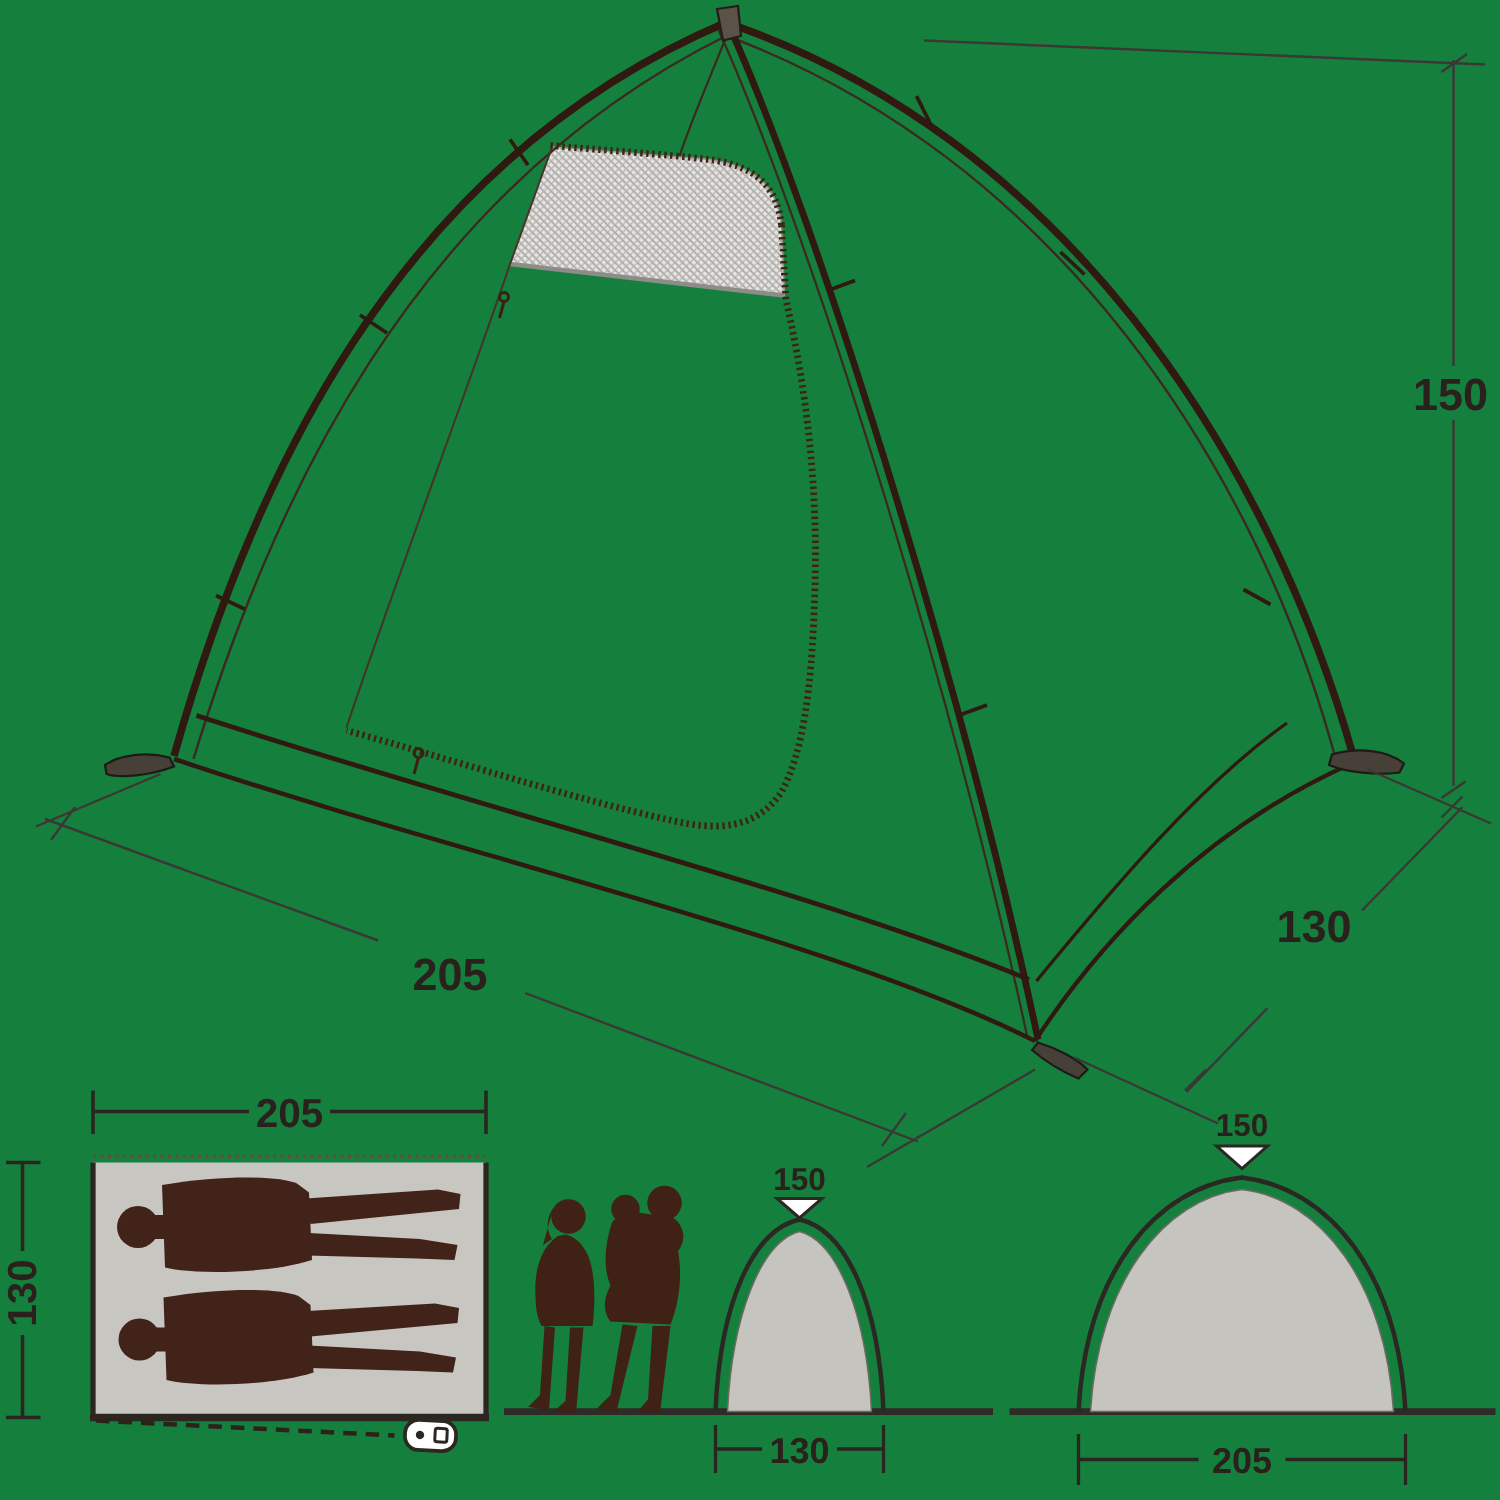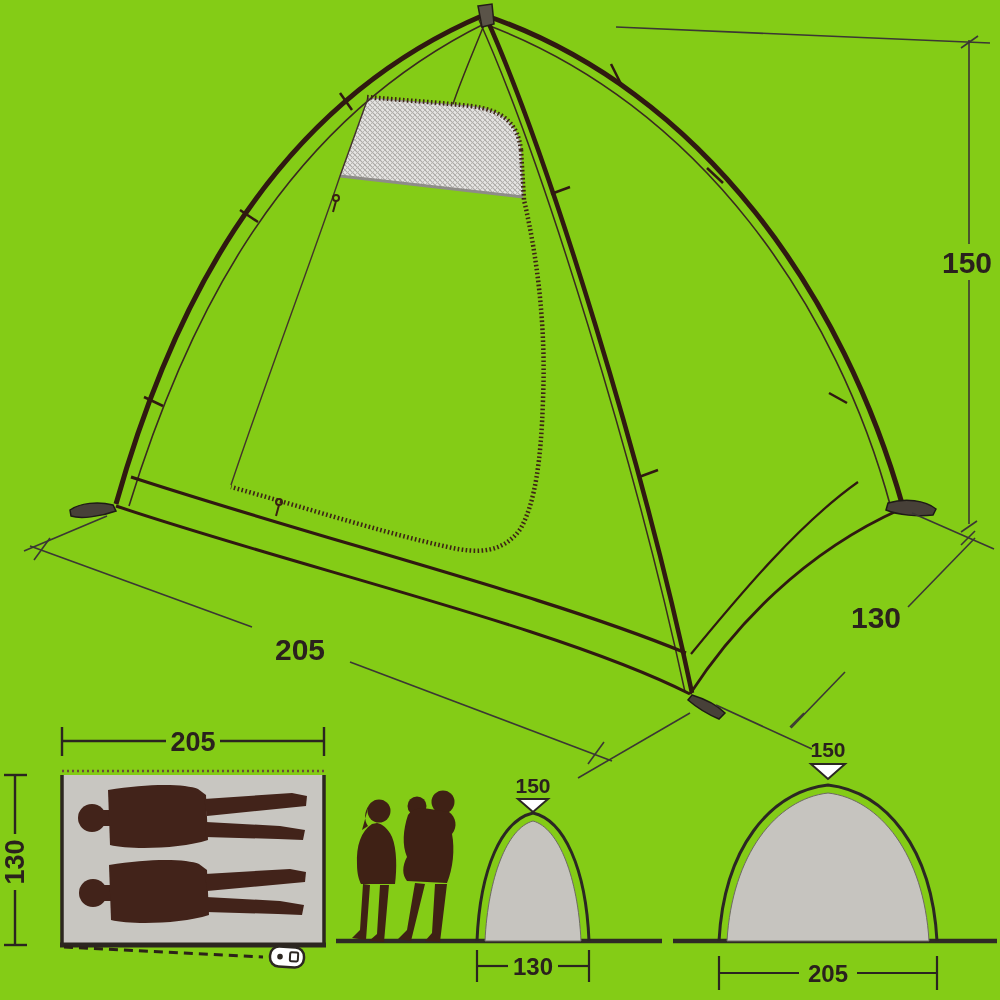--- a/index.html
+++ b/index.html
@@ -1,16 +1,16 @@
 <!DOCTYPE html>
 <html><head>
 <meta charset="utf-8">
 <style>
   html,body{margin:0;padding:0;background:#ffffff;}
-  .canvas{position:relative;width:1000px;height:1000px;background:#84cc16;overflow:hidden;
+  .canvas{position:relative;width:1000px;height:1000px;background:#15803d;overflow:hidden;
           font-family:"Liberation Sans", sans-serif;text-align:center;}
   svg{display:block;}
   text{font-family:"Liberation Sans", sans-serif;font-weight:bold;fill:#2a211d;}
   .dim-main{font-size:30px;}
   .dim-plan{font-size:27px;}
   .dim-arch-top{font-size:21px;}
   .dim-arch-bottom{font-size:24px;}
 </style>
 </head>
 <body>

